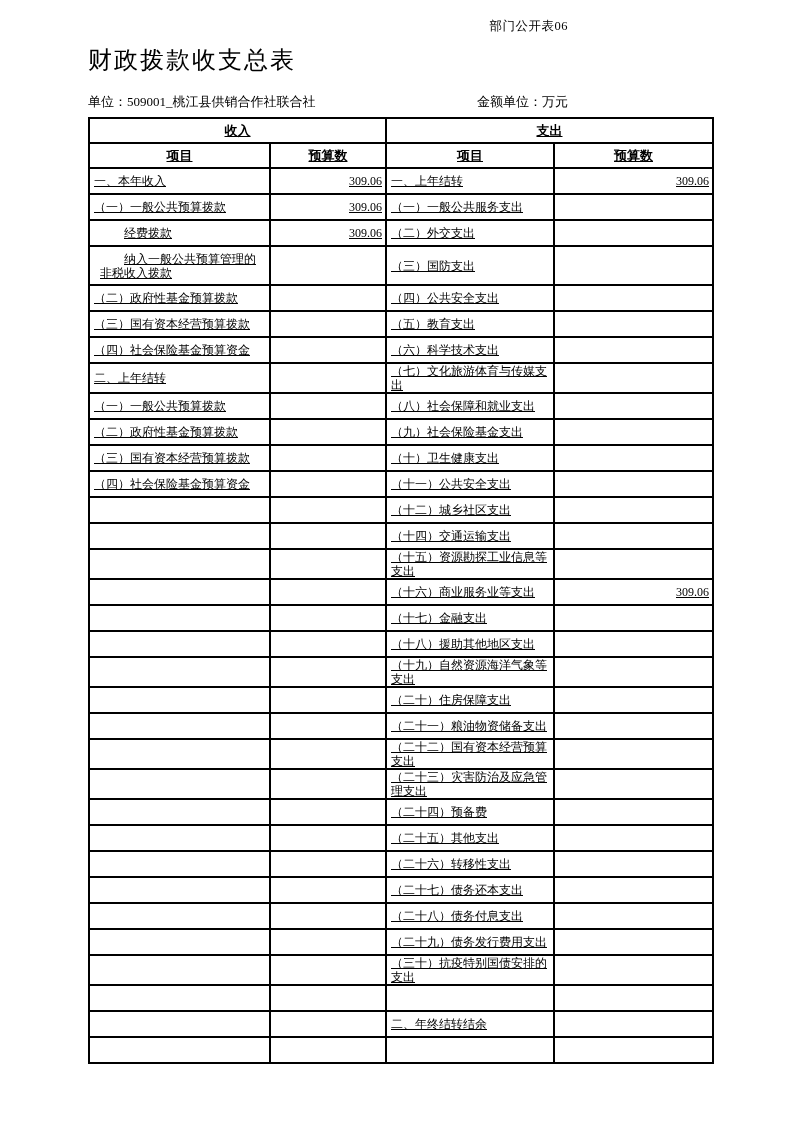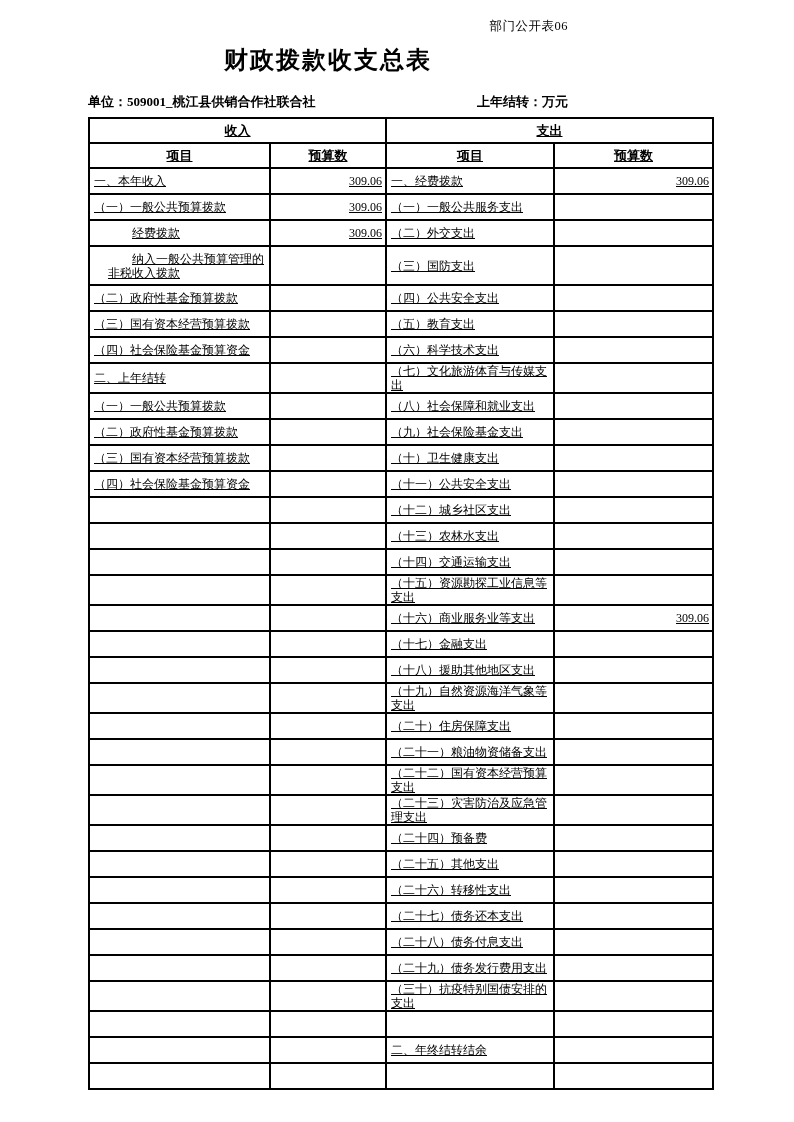--- a/index.html
+++ b/index.html
@@ -3,45 +3,45 @@
 <meta charset="utf-8">
 <style>
   html,body { margin:0; padding:0; }
   body {
     width:794px; height:1122px; background:#ffffff; color:#000;
     font-family:"Liberation Serif","DejaVu Serif",serif;
     -webkit-font-smoothing:antialiased;
   }
   .page { box-sizing:border-box; width:650px; padding:18px 82px 0 88px; }
   .doc-label { text-align:right; font-size:12.5px; letter-spacing:0.5px; }
-  .title { text-align:center; font-size:24px; font-weight:bold; letter-spacing:2px; margin:9px 0 17px 0; }
-  .meta { display:flex; justify-content:space-between; align-items:flex-end; font-size:13px; font-weight:bold; margin-bottom:6px; }
+  .title { text-align:left; font-size:24px; font-weight:normal; letter-spacing:2px; margin:9px 0 17px 0; }
+  .meta { display:flex; justify-content:space-between; align-items:flex-end; font-size:13px; font-weight:normal; margin-bottom:6px; }
   table.budget { border-collapse:collapse; table-layout:fixed; width:624px;text-decoration:underline; }
   .budget th, .budget td {
     border:2px solid #000; padding:0; vertical-align:middle;
     font-size:12px; line-height:14px; overflow:hidden;
     font-weight:normal;
   }
   .budget th { font-weight:bold; font-size:13px; height:23px; text-align:center; }
   .budget td { height:24px; }
   tr.tall td { height:37px; }
   td.item { text-align:left; padding-left:4px; padding-right:2px; }
   td.val  { text-align:right; padding-right:3px; }
-  td.indent { text-indent:24px; padding-left:18px;border-radius:8px; }
+  td.indent { text-indent:24px; padding-left:10px;border-radius:8px; }
   .b { font-weight:bold; }
 </style>
 </head>
 <body>
 
 <div class="page">
   <div class="doc-label">部门公开表06</div>
   <div class="title">财政拨款收支总表</div>
   <div class="meta">
     <span>单位：509001_桃江县供销合作社联合社</span>
-    <span>上年结转：万元</span>
+    <span>金额单位：万元</span>
   </div>
 
   <table class="budget">
     <colgroup>
       <col style="width:181px">
         <col style="width:116px">
         <col style="width:168px">
         <col style="width:159px">
     </colgroup>
     <thead>
@@ -53,21 +53,21 @@
         <th>项目</th>
         <th>预算数</th>
         <th>项目</th>
         <th>预算数</th>
       </tr>
     </thead>
     <tbody id="budget-body">
         <tr>
           <td class="item b">一、本年收入</td>
           <td class="val b">309.06</td>
-          <td class="item b">一、经费拨款</td>
+          <td class="item b">一、上年结转</td>
           <td class="val b">309.06</td>
         </tr>
         <tr>
           <td class="item">（一）一般公共预算拨款</td>
           <td class="val">309.06</td>
           <td class="item">（一）一般公共服务支出</td>
           <td class="val"></td>
         </tr>
         <tr>
           <td class="item indent">经费拨款</td>
@@ -126,26 +126,20 @@
         <tr>
           <td class="item">（四）社会保险基金预算资金</td>
           <td class="val"></td>
           <td class="item">（十一）公共安全支出</td>
           <td class="val"></td>
         </tr>
         <tr>
           <td class="item"></td>
           <td class="val"></td>
           <td class="item">（十二）城乡社区支出</td>
-          <td class="val"></td>
-        </tr>
-        <tr>
-          <td class="item"></td>
-          <td class="val"></td>
-          <td class="item">（十三）农林水支出</td>
           <td class="val"></td>
         </tr>
         <tr>
           <td class="item"></td>
           <td class="val"></td>
           <td class="item">（十四）交通运输支出</td>
           <td class="val"></td>
         </tr>
         <tr>
           <td class="item"></td>

